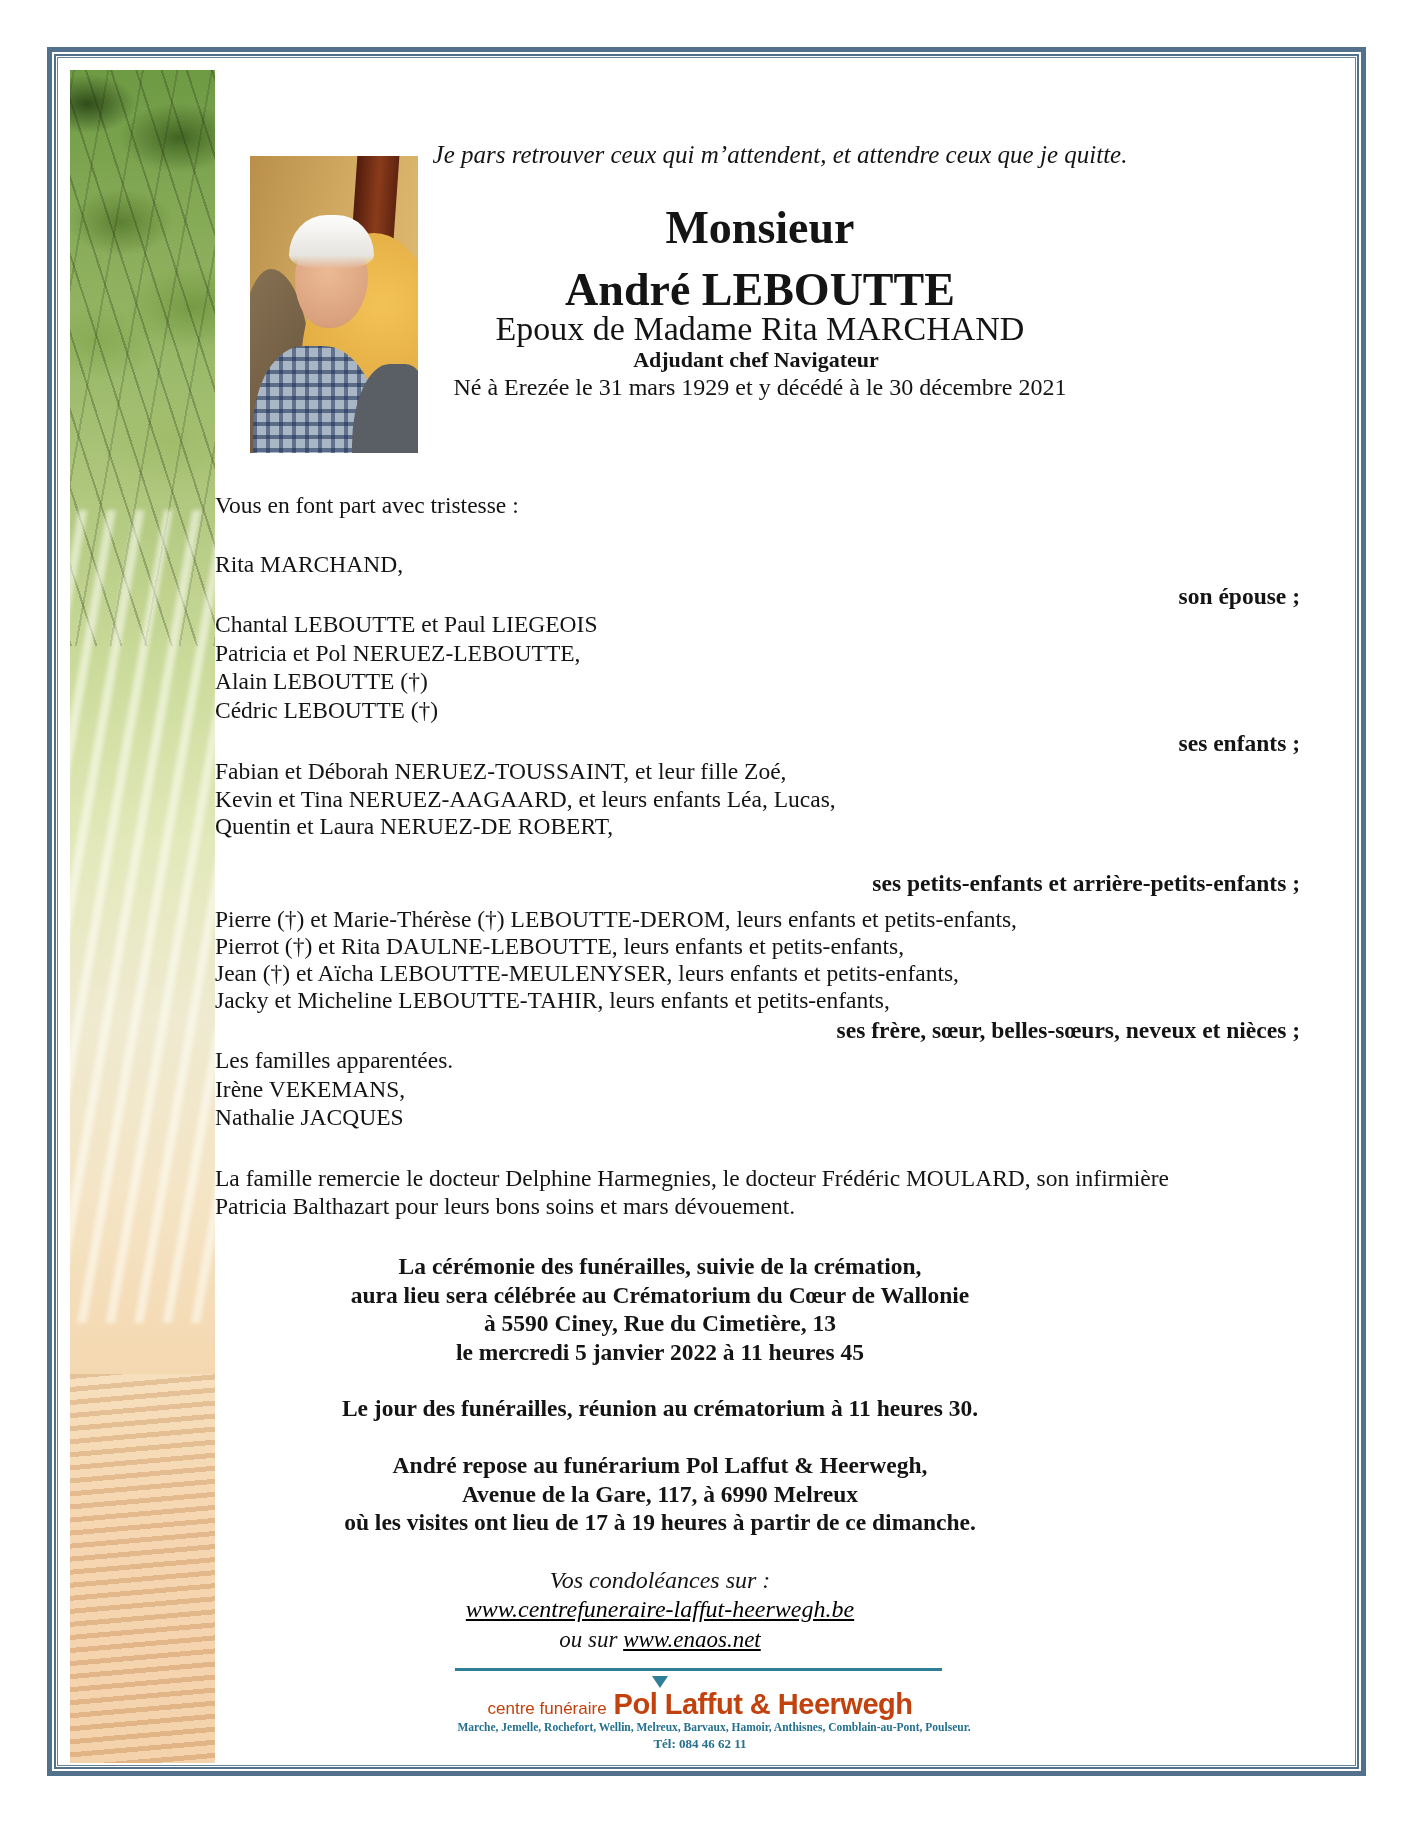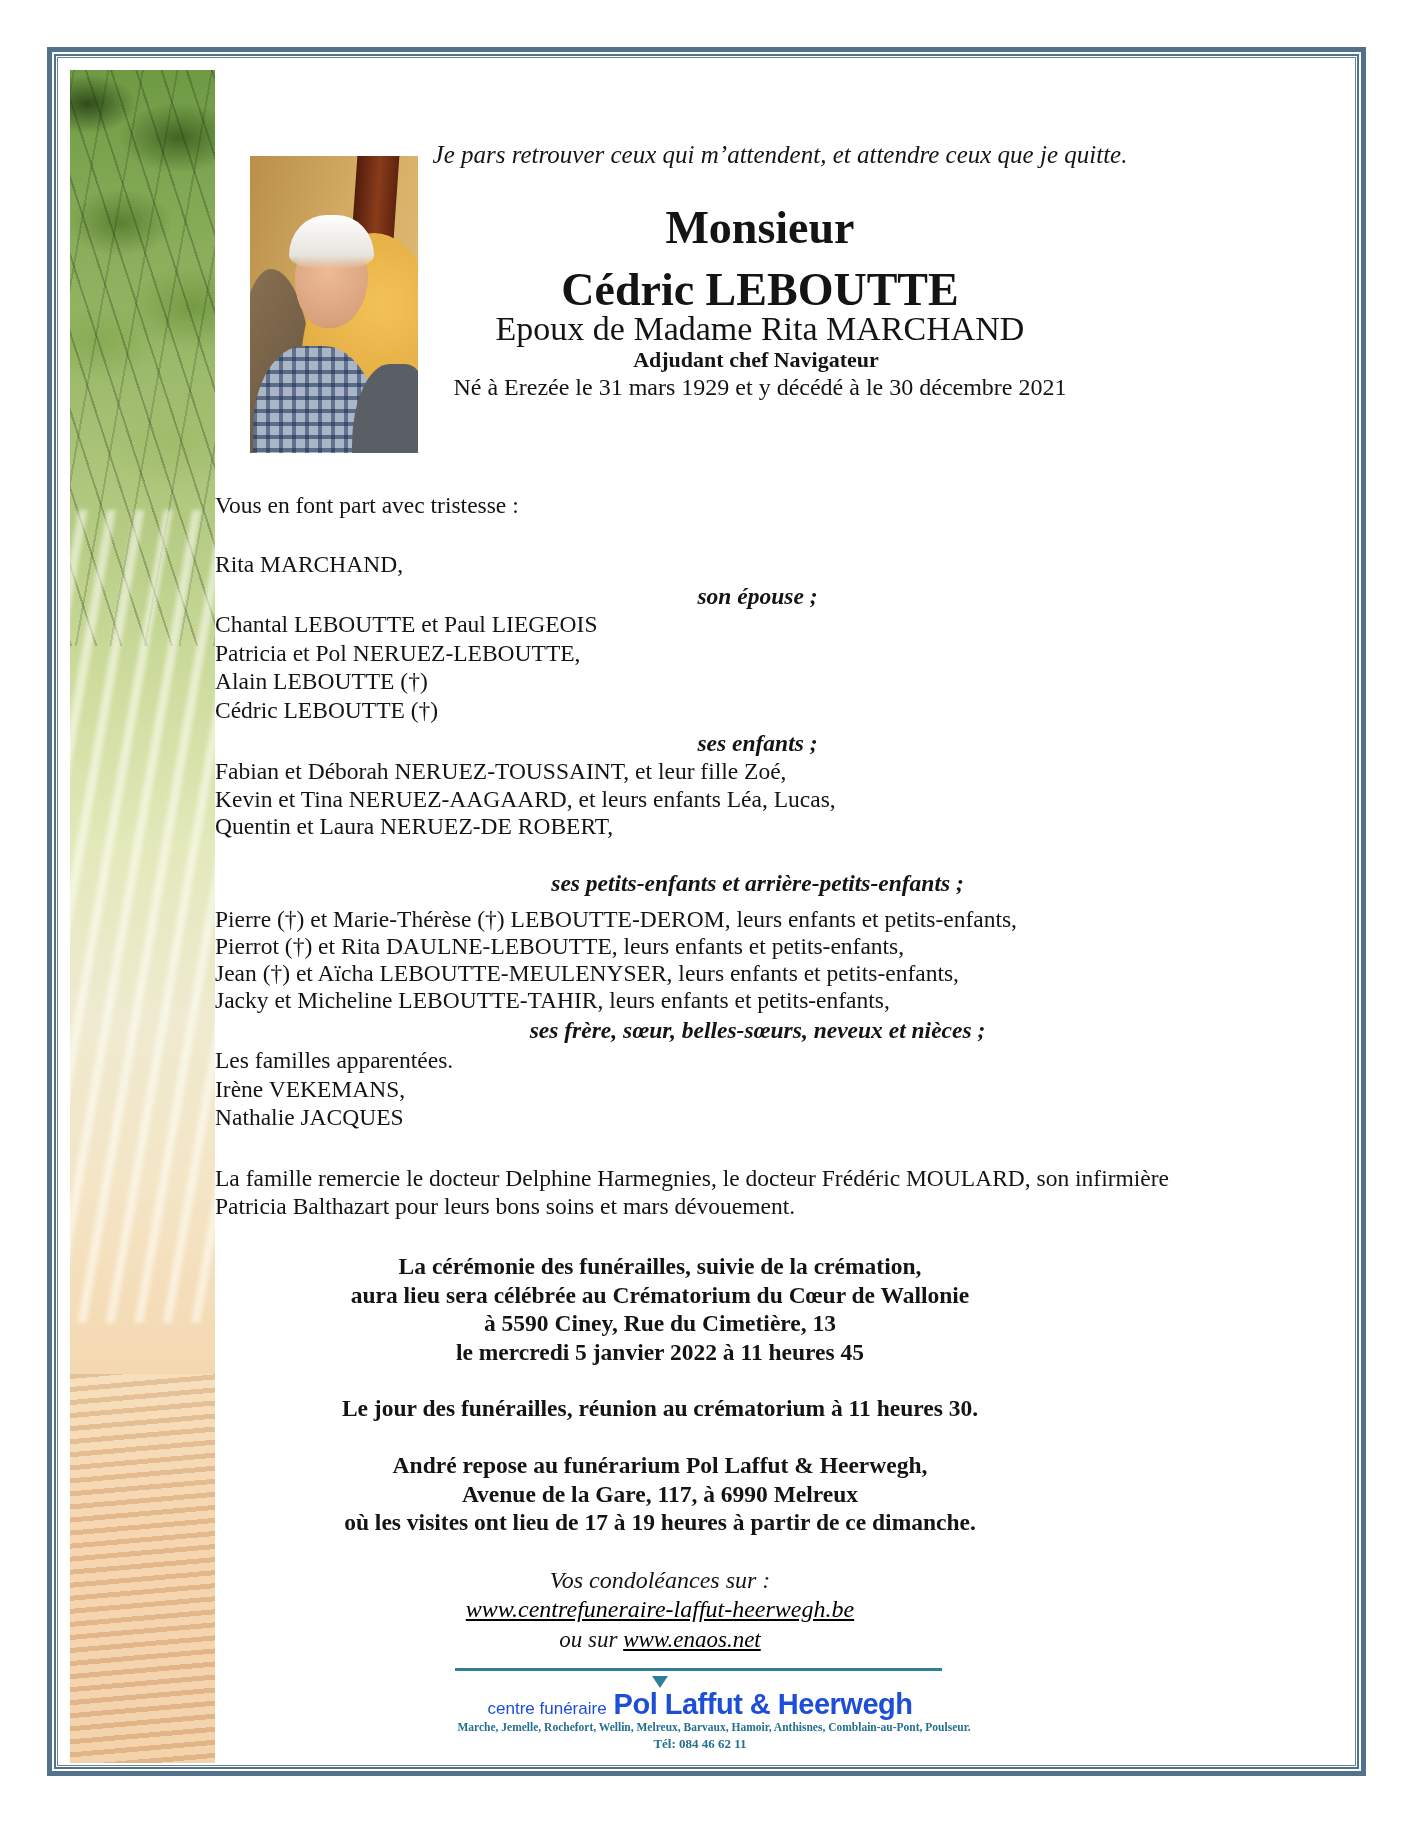--- a/index.html
+++ b/index.html
@@ -68,33 +68,33 @@
     font-size:46px;line-height:56px;font-weight:bold;}
   .h-name{left:410px;top:262px;width:700px;text-align:center;
     font-size:46px;line-height:56px;font-weight:bold;}
   .h-spouse{left:410px;top:310px;width:700px;text-align:center;
     font-size:34px;line-height:38px;}
   .h-rank{left:406px;top:347px;width:700px;text-align:center;
     font-size:22px;line-height:26px;font-weight:bold;}
   .h-dates{left:410px;top:373px;width:700px;text-align:center;
     font-size:24px;line-height:28px;}
   .blk{left:215px;width:1085px;font-size:23.5px;line-height:28px;}
-  .lbl{text-align:center;font-weight:bold;font-style:italic;}
+  .lbl{text-align:right;font-weight:bold;}
   .cblk{left:215px;width:890px;text-align:center;font-weight:bold;
     font-size:23.5px;line-height:28.5px;}
   .iblk{left:215px;width:890px;text-align:center;font-style:italic;
     font-size:24px;line-height:28px;font-weight:normal;}
   a.doc-link{color:#000000;text-decoration:underline;font-style:italic;}
   
   .rule-teal{left:455px;top:1668px;width:487px;height:3px;background:#2F8096;}
   .tri{left:652px;top:1676px;width:0;height:0;
     border-left:8px solid transparent;border-right:8px solid transparent;
     border-top:12px solid #2F8096;}
   .logo-line{left:405px;top:1688px;width:590px;text-align:center;white-space:nowrap;
-    font-family:"Liberation Sans", sans-serif;color:#1d4ed8;}
+    font-family:"Liberation Sans", sans-serif;color:#c2410c;}
   .brand-small{font-size:17px;margin-right:7px;}
   .brand-big{font-size:29px;font-weight:bold;letter-spacing:-0.5px;}
   .towns{left:419px;top:1720px;width:590px;text-align:center;
     font-size:11.5px;font-weight:bold;color:#25708F;line-height:14px;}
   .phone{left:405px;top:1736px;width:590px;text-align:center;
     font-size:13px;font-weight:bold;color:#25708F;line-height:16px;}
 </style>
 </head>
 <body>
 
@@ -115,21 +115,21 @@
   <div class="chairback"></div>
   <div class="chair"></div>
   <div class="shirt"></div>
   <div class="jacket"></div>
   <div class="face"></div>
   <div class="hair"></div>
 </div>
 
 <div class="abs quote">Je pars retrouver ceux qui m’attendent, et attendre ceux que je quitte.</div>
 <div class="abs h-civility">Monsieur</div>
-<div class="abs h-name">Cédric LEBOUTTE</div>
+<div class="abs h-name">André LEBOUTTE</div>
 <div class="abs h-spouse">Epoux de Madame Rita MARCHAND</div>
 <div class="abs h-rank">Adjudant chef Navigateur</div>
 <div class="abs h-dates">Né à Erezée le 31 mars 1929 et y décédé à le 30 décembre 2021</div>
 
 <div class="abs blk" style="top:491px">Vous en font part avec tristesse :</div>
 
 <div class="abs blk" style="top:550px">Rita MARCHAND,</div>
 <div class="abs blk lbl" style="top:582px">son épouse ;</div>
 
 <div class="abs blk" style="top:610px;line-height:28.5px">

